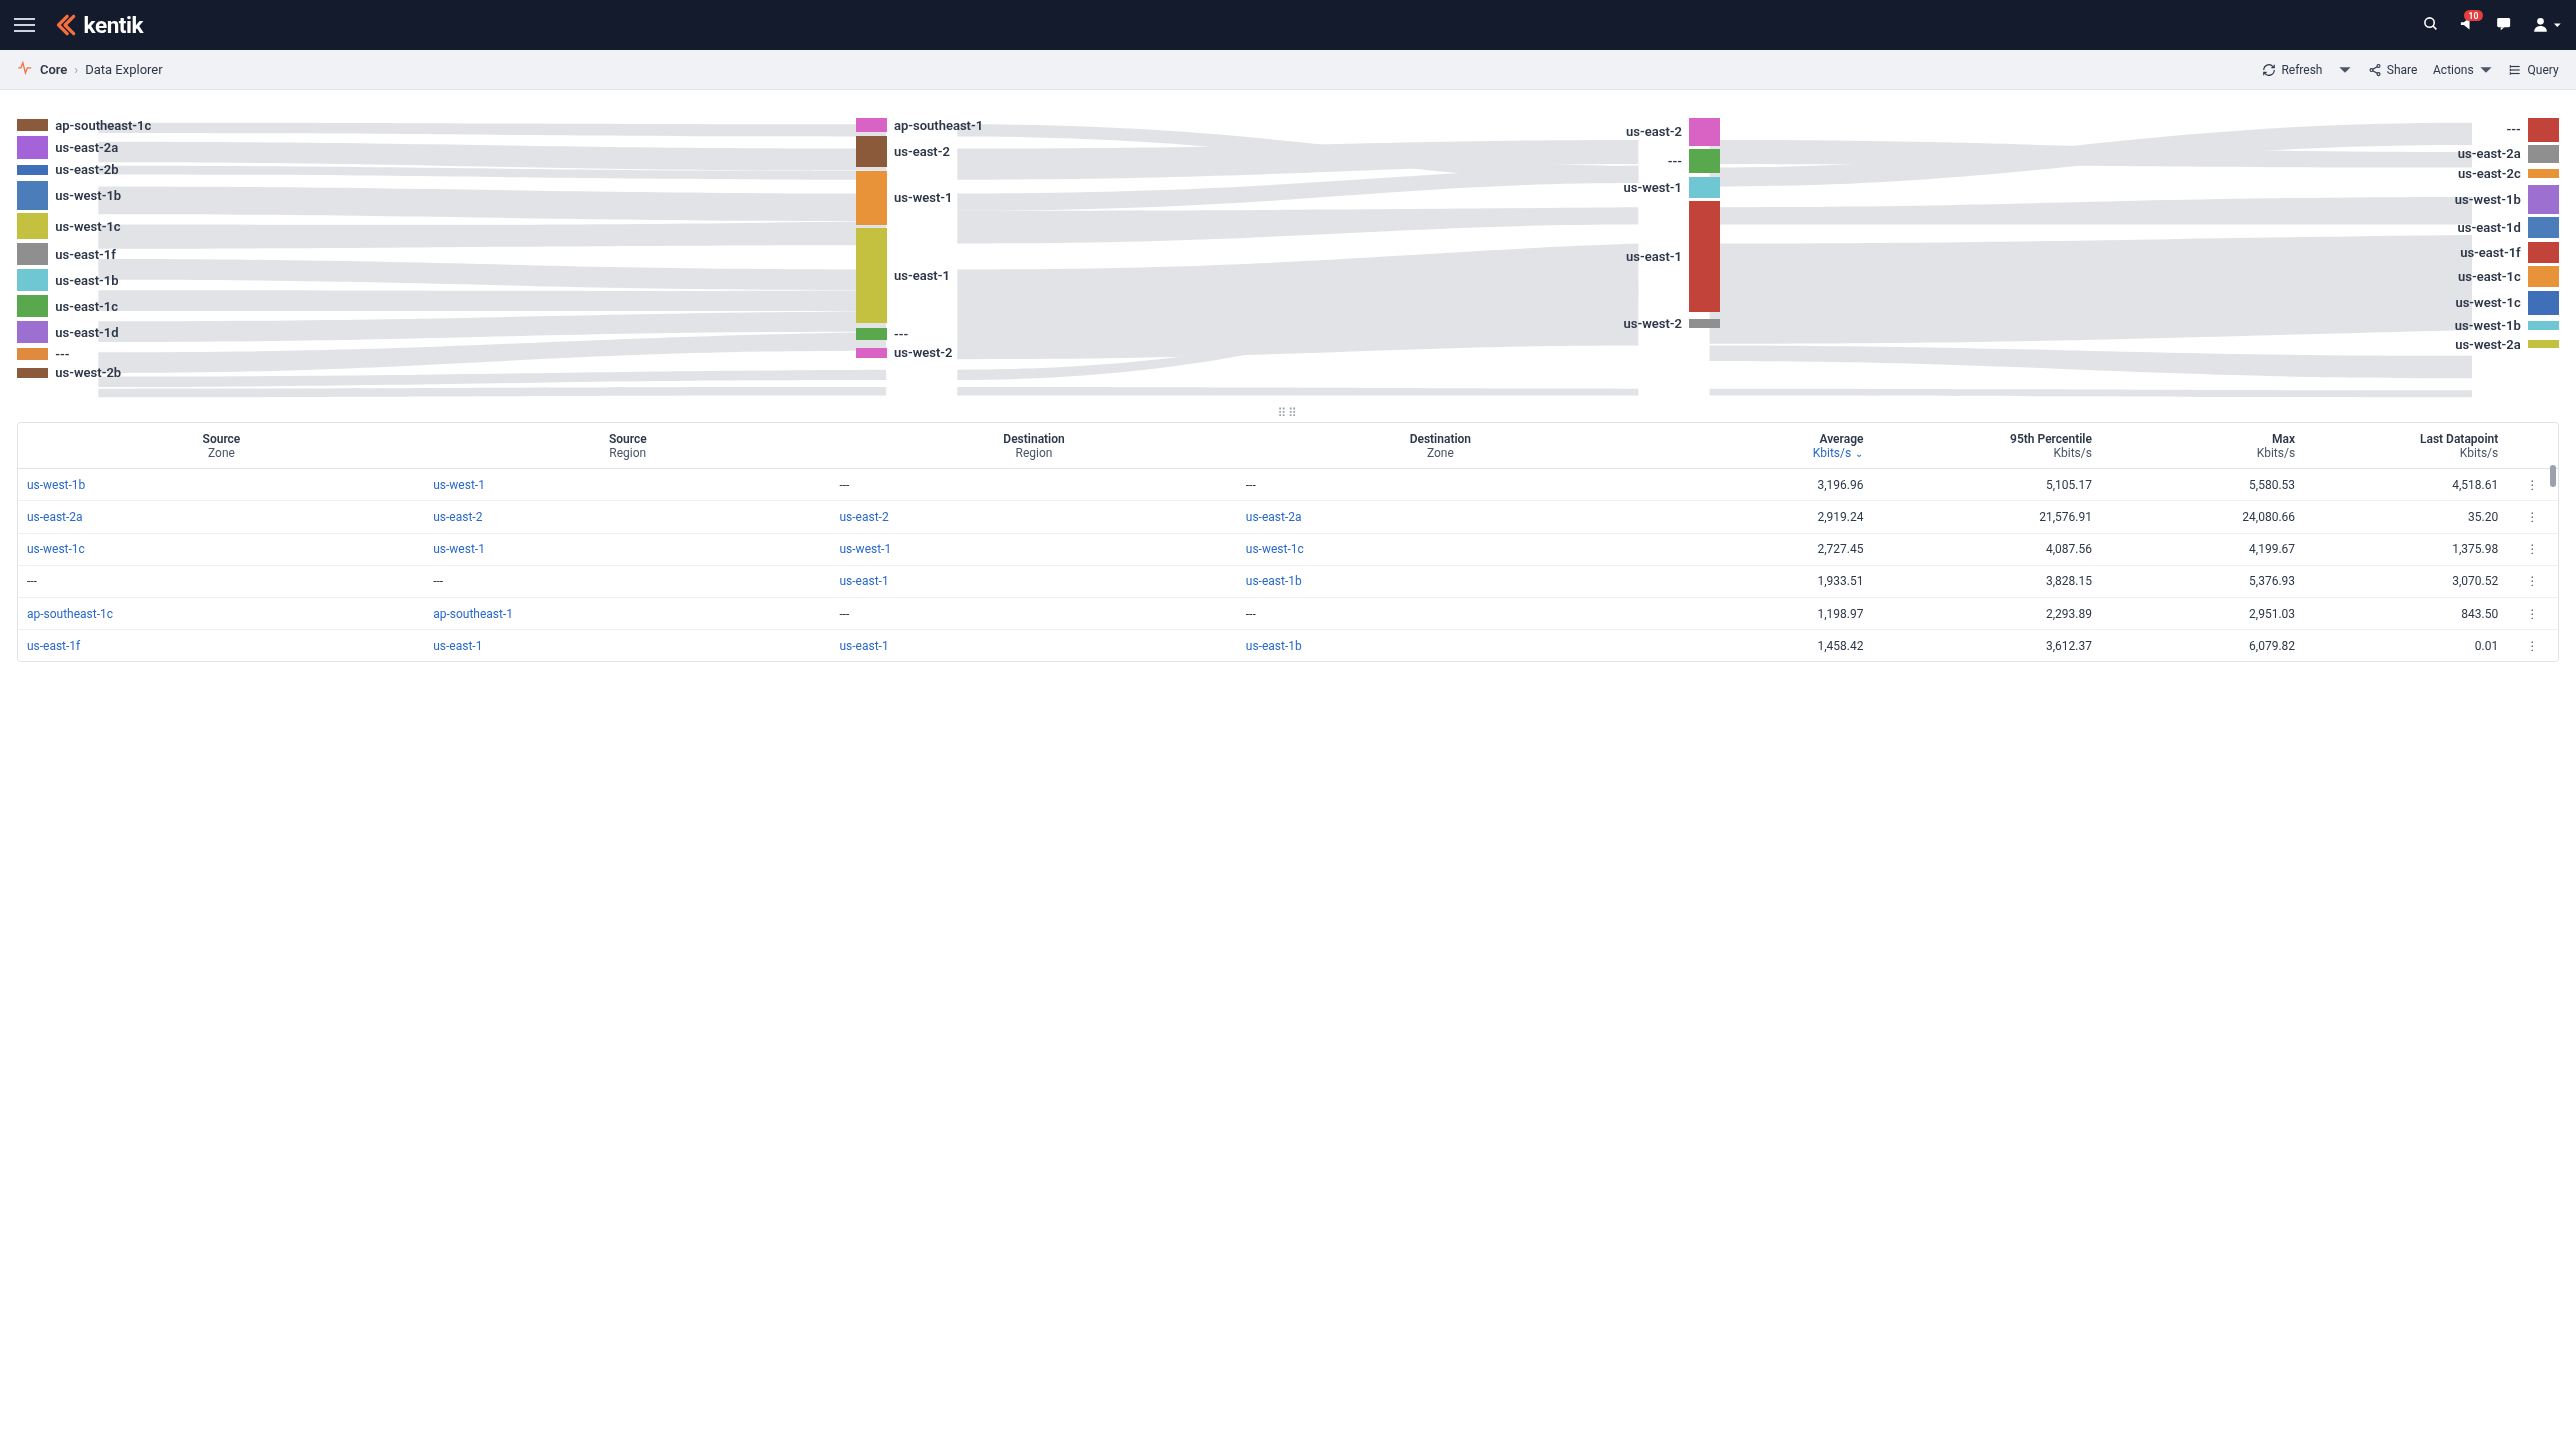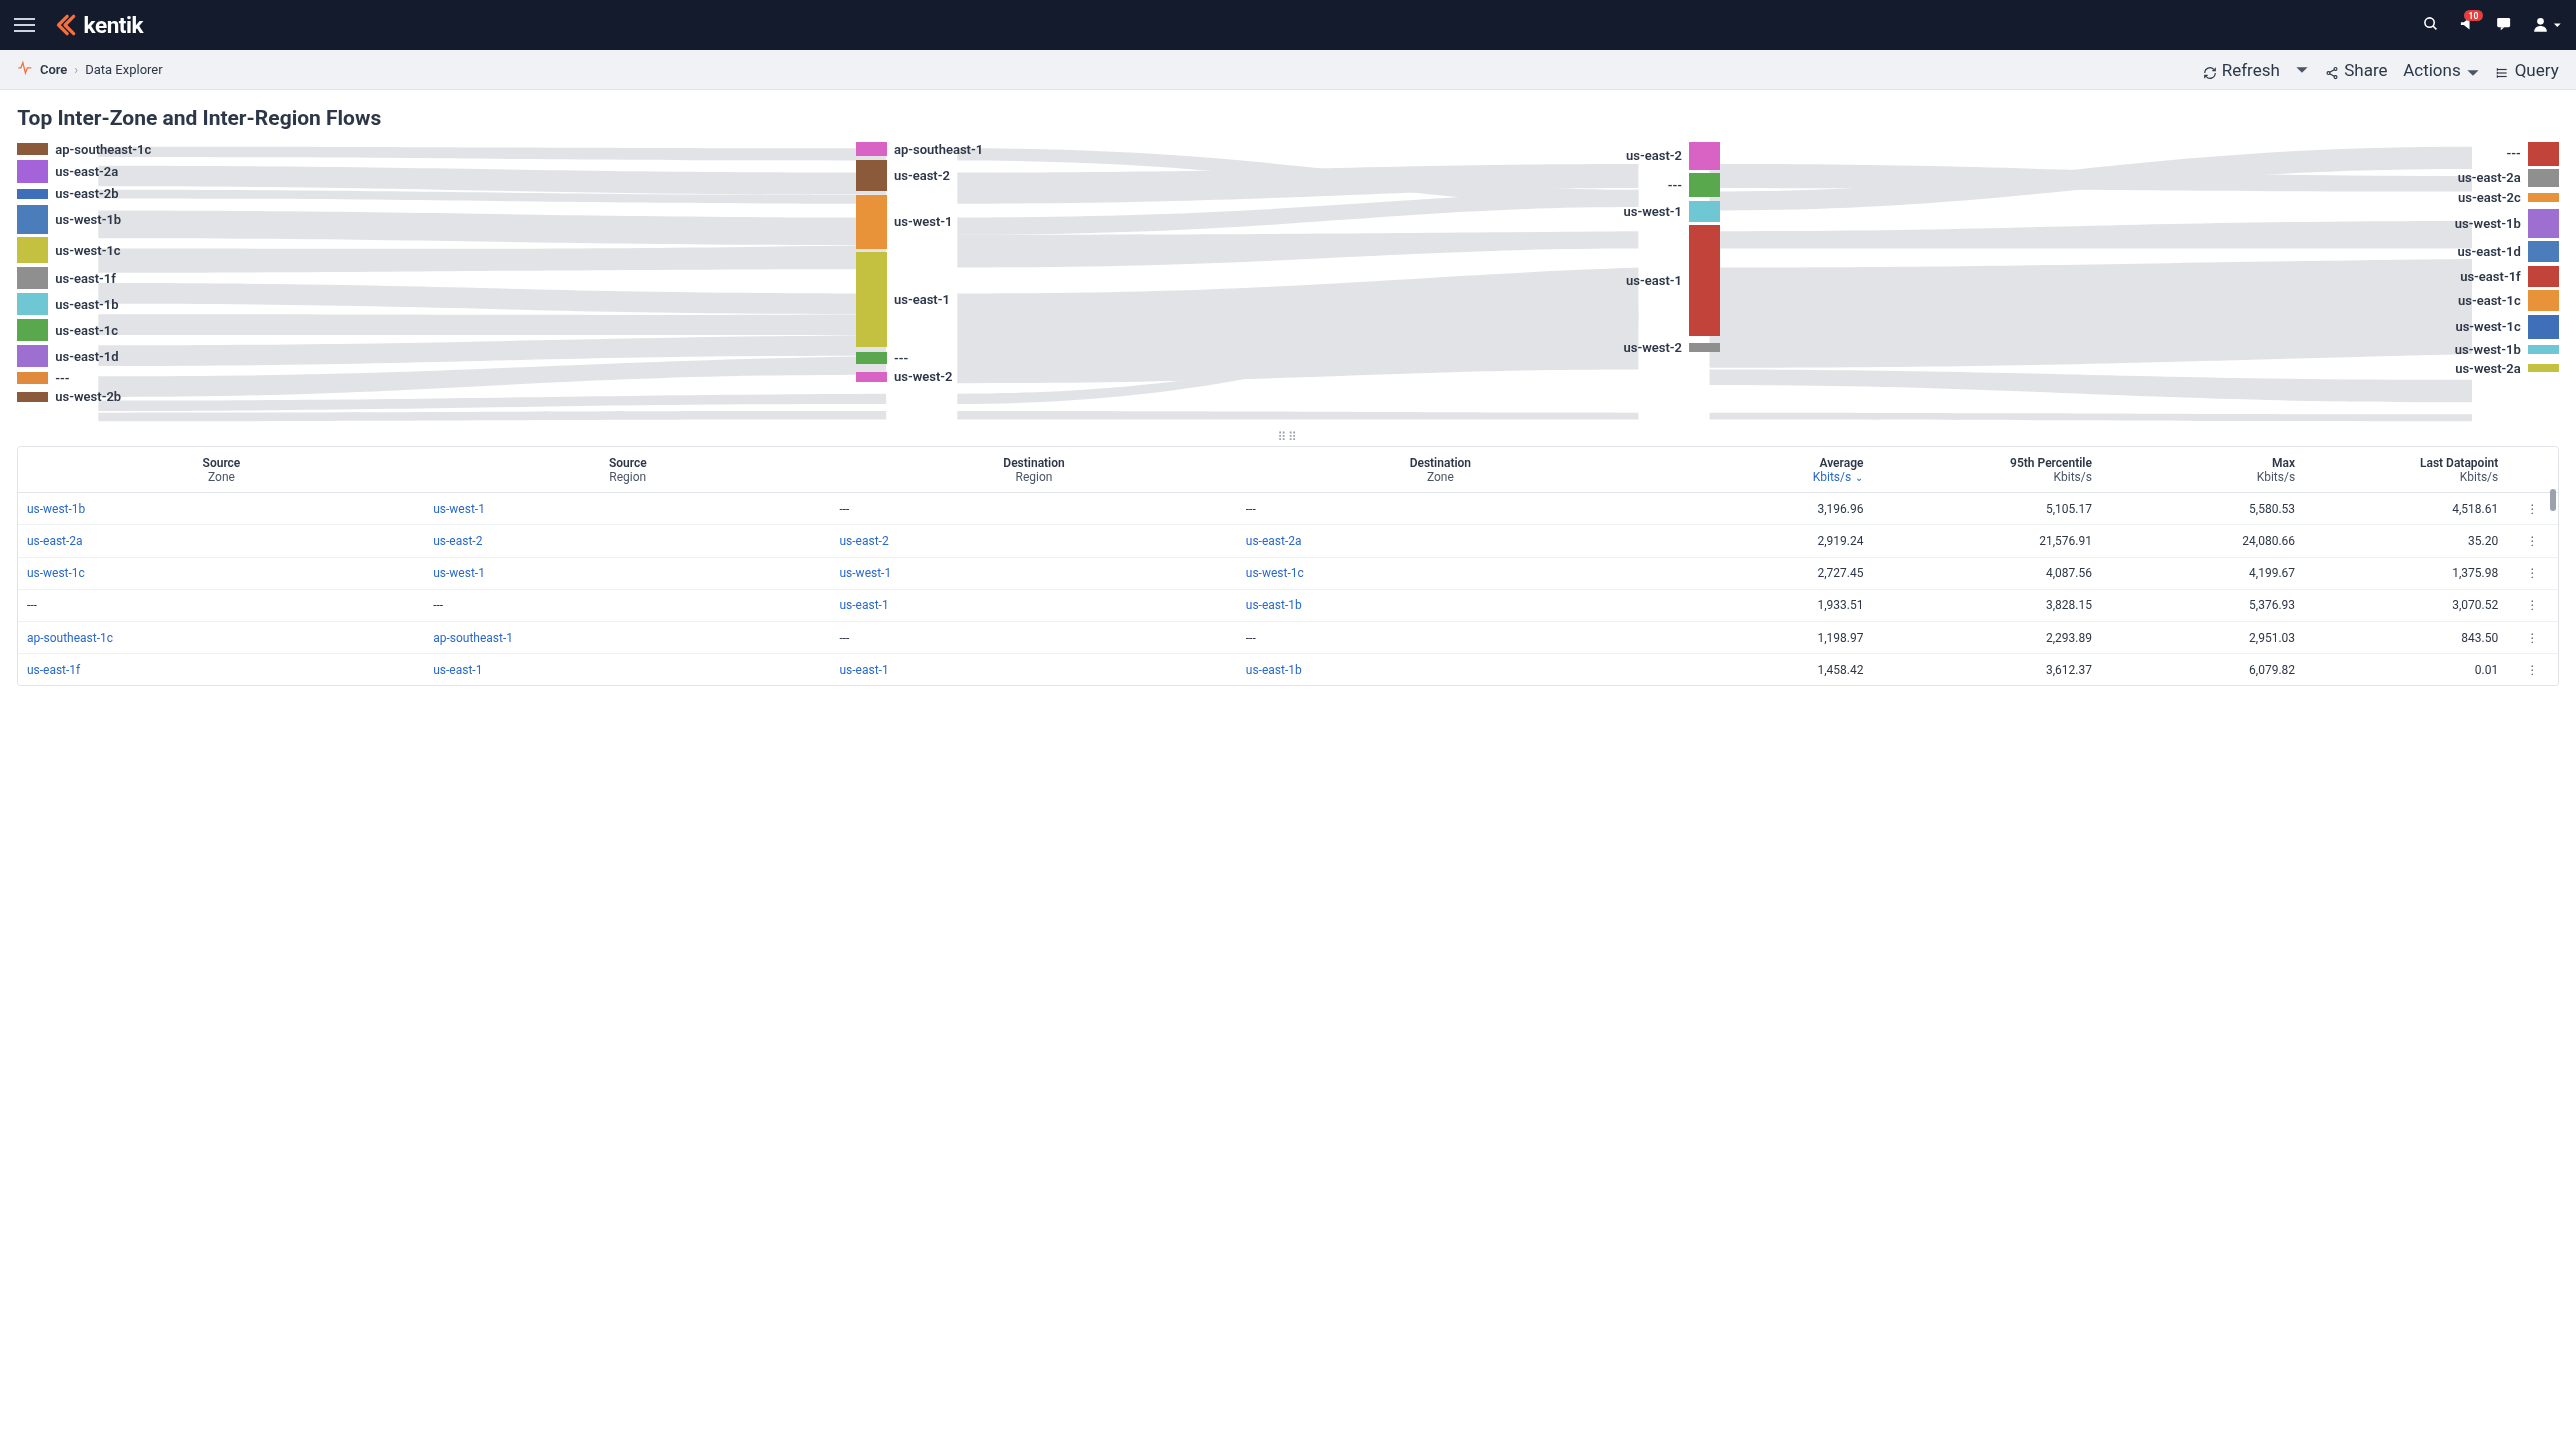--- a/index.html
+++ b/index.html
@@ -16,21 +16,21 @@
 .topbar-icons .icon { cursor:pointer; position:relative;text-decoration:underline; }
 .badge { position:absolute; top:-5.2px; right:-7px; background:#e53e3e; color:#fff; font-size:8.6px; border-radius:7.8px; padding:0.9px 4.3px; font-weight:600; }
 
 
 .crumbbar { background:#f0f2f5; border-bottom:0.9px solid #e0e4e8; height:40px; display:flex; align-items:center; padding:0 17.3px; }
 .crumb-icon { color:#f6703e; margin-right:7px; }
 .crumb { font-size:13px; color:#2d3748; font-weight:600; }
 .crumb.sep { color:#9ca3af; margin:0 7px; font-weight:400;}
 .crumbbar-spacer { flex:1; }
 .crumb-actions { display:flex; align-items:center; gap:15.6px; }
-.crumb-action { display:flex; align-items:flex-end; gap:5.2px; cursor:pointer; color:#2d3748; font-size:17px; }
+.crumb-action { display:flex; align-items:flex-end; gap:5.2px; cursor:pointer; color:#2d3748; font-size:12px; }
 .crumb-action svg { width:14px; height:14px; }
 .dropdown-caret { width:8.6px; height:8.6px;}
 
 
 .titlewrap { padding:15.6px 17.3px 5.2px 17.3px; }
 .page-title { font-size:21px; font-weight:700; color:#2d3748; }
 .subtitle { display:flex; align-items:center; gap:12px; margin-top:5.2px; font-size:12px; color:#4a5568; }
 .subtitle .divider { width:0.9px; height:14px; background:#cbd5e0; }
 .sub-item { display:flex; align-items:center; gap:5.2px; }
 .sub-item svg{ width:12px; height:12px; color:#718096;}
@@ -155,21 +155,20 @@
           <line x1="4" y1="4" x2="4" y2="8"></line>
           <line x1="4" y1="10" x2="4" y2="14"></line>
           <line x1="4" y1="16" x2="4" y2="20"></line>
         </svg>
       <span>Query</span>
     </span>
   </div>
 </div>
 
 <div class="titlewrap">
-  <h1 class="page-title">Top Inter-Zone and Inter-Region Flows</h1>
 </div>
 
 <div class="sankey">
   <svg class="flows" viewBox="0 0 1000 330" preserveAspectRatio="none">
     <defs></defs>
     <g fill="#d6d8dc" opacity="0.7">
       <path d="M32 10 C170 10 200 12 342 12 L342 26 C200 26 170 22 32 22 Z"></path>
       <path d="M32 32 C170 32 200 40 342 40 L342 66 C200 66 170 56 32 56 Z"></path>
       <path d="M32 60 C170 60 200 66 342 66 L342 76 C200 76 170 70 32 70 Z"></path>
       <path d="M32 84 C170 84 200 92 342 92 L342 124 C200 124 170 116 32 116 Z"></path>

